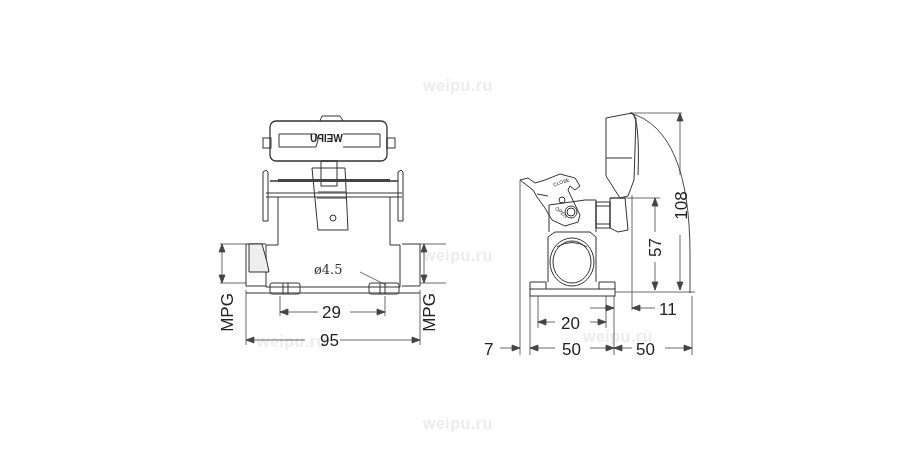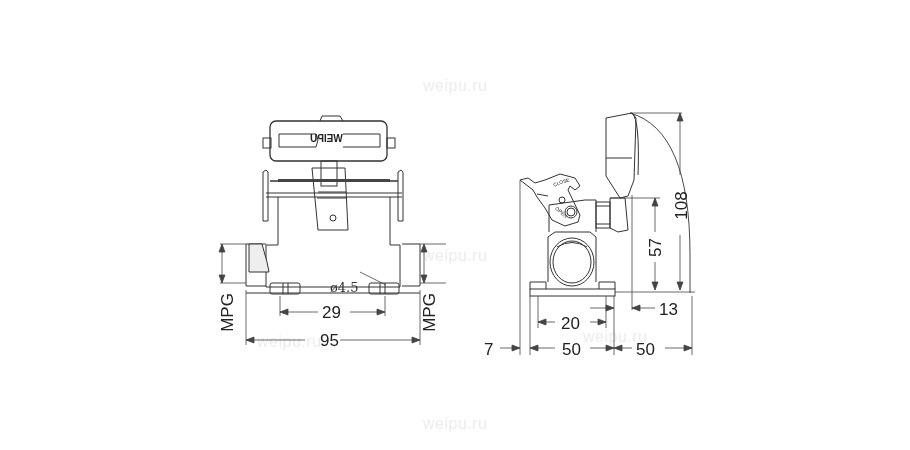--- a/index.html
+++ b/index.html
@@ -1,17 +1,17 @@
 <!DOCTYPE html>
 <html><head>
 <meta charset="utf-8">
 <style>
   html,body{margin:0;padding:0;background:#ffffff;}
   body{width:910px;height:450px;position:relative;overflow:hidden;font-family:"Liberation Sans",sans-serif;}
-  .wm{position:absolute;font-family:"Liberation Sans",sans-serif;font-size:16px;font-weight:normal;color:#ececec;letter-spacing:0.5px;}
+  .wm{position:absolute;font-family:"Liberation Sans",sans-serif;font-size:16px;font-weight:bold;color:#ececec;letter-spacing:0.5px;}
   .lbl{position:absolute;font-family:"Liberation Sans",sans-serif;font-size:17px;color:#222;line-height:1;}
   .lbl.rot{transform:rotate(-90deg);transform-origin:center center;}
   .phi{position:absolute;font-family:"DejaVu Serif",serif;font-size:13px;color:#333;}
   svg{position:absolute;left:0;top:0;}
 </style>
 </head>
 <body>
 
 <div class="wm" style="left:423px;top:77px;">weipu.ru</div>
 <div class="wm" style="left:423px;top:247px;">weipu.ru</div>
@@ -163,27 +163,27 @@
     <path d="M530 348 L538 345 L538 351 Z"></path>
     <path d="M614 348 L606 345 L606 351 Z"></path>
     <line x1="614" y1="348" x2="632" y2="348"></line>
     <line x1="665" y1="348" x2="692" y2="348"></line>
     <path d="M614 348 L622 345 L622 351 Z"></path>
     <path d="M692 348 L684 345 L684 351 Z"></path>
   </g>
 </svg>
 
 <div class="lbl" style="left:310px;top:134px;font-size:10px;font-weight:bold;transform:scaleX(-1);">WEIPU</div>
-<div class="phi" style="left:330px;top:262px;margin-top:18px;">ø4.5</div>
+<div class="phi" style="left:314px;top:262px;">ø4.5</div>
 <div class="lbl" style="left:322px;top:304px;">29</div>
 <div class="lbl" style="left:320px;top:332px;">95</div>
 <div class="lbl rot" style="left:208px;top:304px;">MPG</div>
 <div class="lbl rot" style="left:410px;top:304px;">MPG</div>
 
 <div class="lbl" style="left:553px;top:180px;font-size:5px;transform:rotate(-20deg);">CLOSE</div>
 <div class="lbl" style="left:554px;top:210px;font-size:5px;transform:rotate(40deg);">OPEN</div>
 <div class="lbl rot" style="left:667px;top:197px;">108</div>
 <div class="lbl rot" style="left:646px;top:239px;">57</div>
-<div class="lbl" style="left:659px;top:301px;">13</div>
+<div class="lbl" style="left:659px;top:301px;">11</div>
 <div class="lbl" style="left:561px;top:315px;">20</div>
 <div class="lbl" style="left:484px;top:341px;">7</div>
 <div class="lbl" style="left:562px;top:341px;">50</div>
 <div class="lbl" style="left:636px;top:341px;">50</div>
 
 </body></html>

